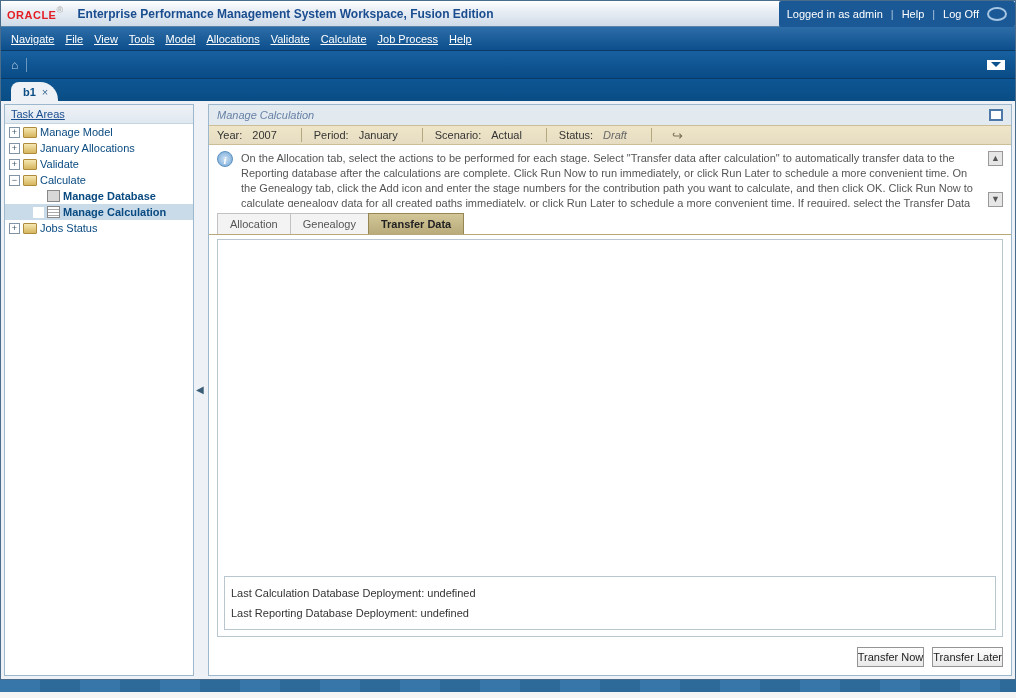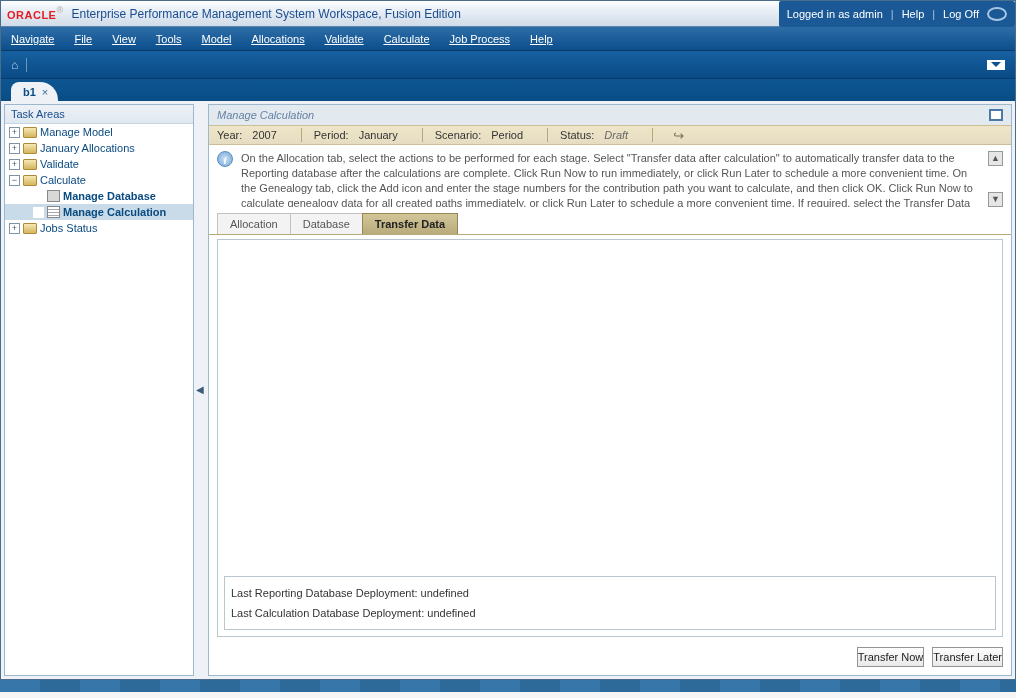--- a/index.html
+++ b/index.html
@@ -3,44 +3,44 @@
 <meta charset="utf-8">
 <style>
 * { margin:0; padding:0; box-sizing:border-box; font-family:Tahoma,Arial,sans-serif; font-size:11px; }
 body { width:1016px; height:698px; background:#f5f5f5; overflow:hidden; }
 
 .topbox { border:1px solid #4a6d8c; }
 
 .header { background:linear-gradient(#fff 0%,#e8eef5 40%,#d0dce8 100%); display:flex; align-items:center; height:26px; padding:0 6px; border-bottom:1px solid #5b85a8; }
 .header .logo { font:bold 15px Arial; color:#e41c23; letter-spacing:0.5px; }
 .header .logo-r { color:#b5b5b5; font-size:9px; vertical-align:top; }
-.header .title { color:#1a4d8f; font-weight:normal; margin-left:8px; font-size:12px; }
+.header .title { color:#1a4d8f; font-weight:bold; margin-left:14px; font-size:12px; }
 .header .spacer { flex:1; }
 .header .right { background:#1a5896; color:#fff; padding:4px 8px; display:flex; align-items:center; gap:8px; border-radius:2px; font-size:11px; height:26px; margin:-4px -6px -4px 0; }
 .header .right a { color:#fff; text-decoration:none; }
 .header .sep { color:#a9c3db; }
 .oval { width:20px; height:14px; border:2px solid #a6c6e3; border-radius:50%; }
 
-.menubar { background:linear-gradient(#2d6da8,#0c4f8c); height:24px; display:flex; align-items:center; padding:0 10px; gap:20px; border-bottom:1px solid #093b66; }
+.menubar { background:linear-gradient(#2d6da8,#0c4f8c); height:24px; display:flex; align-items:center; padding:0 10px; gap:11px; border-bottom:1px solid #093b66; }
 .menubar a { color:#fff; text-decoration:underline; }
 
 .subbar { background:linear-gradient(#1760a0,#094b86); height:28px; display:flex; align-items:center; padding:0 10px; border-bottom:1px solid #073a66; }
 .subbar .home { color:#b9d1e6; font-size:12px; }
 .subbar .divider { width:1px; height:14px; background:#6a97c0; margin:0 8px; }
 .subbar .flex { flex:1; }
 .subbar .collapse { width:18px; height:10px; background:#fff; position:relative; }
 .subbar .collapse::after { content:""; position:absolute; left:4px; top:2px; border-left:5px solid transparent; border-right:5px solid transparent; border-top:5px solid #0b548f; }
 
 .tabstrip { background:linear-gradient(#0d5693,#0a4d85); height:22px; display:flex; align-items:flex-end; padding-left:10px; }
 .doc-tab { background:#eef2f6; color:#0a4d85; padding:3px 10px 3px 12px; border-radius:8px 18px 0 0; display:flex; align-items:center; gap:6px; font-weight:bold; height:19px;text-align:right; }
 .doc-tab .x { color:#3d6a96; cursor:pointer; font-weight:normal; }
 
 .workspace { display:flex; height:578px; background:#eef2f6; padding:3px; gap:4px; }
 .sidebar { width:190px; background:#fff; border:1px solid #9db7cc; display:flex; flex-direction:column; }
-.sidebar-title { background:linear-gradient(#eef2f6,#e0e8f0); padding:3px 6px; color:#1a4d8f; border-bottom:1px solid #c5d4e0; }
+.sidebar-title { background:linear-gradient(#eef2f6,#e0e8f0); padding:3px 6px; color:#1a4d8f; border-bottom:1px solid #c5d4e0;text-decoration:underline; }
 .tree { flex:1; overflow:auto; }
 .tree-item { display:flex; align-items:center; padding:2px 4px; gap:3px; cursor:pointer; color:#094a80; }
 .tree-item.selected { background:#c9dbe9; }
 .tree-item .toggle { width:11px; height:11px; border:1px solid #8094a5; background:#fff; color:#415a70; font-size:9px; line-height:9px; text-align:center; flex-shrink:0; }
 .tree-item .toggle.empty { border:none; }
 .folder { width:14px; height:11px; background:linear-gradient(#f6e7b2,#d6b55d); border:1px solid #ad8a3c; border-radius:1px; flex-shrink:0; }
 .db-icon, .grid-icon, .task-icon { width:13px; height:12px; flex-shrink:0; background:#d8d8d8; border:1px solid #888; }
 .grid-icon { background:repeating-linear-gradient(#fff,#fff 2px,#aaa 2px,#aaa 3px); }
 .indent1 { padding-left:28px;font-weight:bold; }
 
@@ -175,47 +175,47 @@
     </div>
 
     <div class="filters">
       <span class="lbl">Year:</span>
       <span class="val">2007</span>
       <span class="vsep"></span>
       <span class="lbl">Period:</span>
       <span class="val">January</span>
       <span class="vsep"></span>
       <span class="lbl">Scenario:</span>
-      <span class="val">Period</span>
+      <span class="val">Actual</span>
       <span class="vsep"></span>
       <span class="lbl">Status:</span>
       <span class="val it">Draft</span>
       <span class="vsep"></span>
       <span class="refresh">↪</span>
     </div>
 
     <div class="infobox">
       <span class="info-icon">i</span>
       <div class="info-text">On the Allocation tab, select the actions to be performed for each stage. Select "Transfer data after calculation" to automatically transfer data to the Reporting database after the calculations are complete. Click Run Now to run immediately, or click Run Later to schedule a more convenient time. On the Genealogy tab, click the Add icon and enter the stage numbers for the contribution path you want to calculate, and then click OK. Click Run Now to calculate genealogy data for all created paths immediately, or click Run Later to schedule a more convenient time. If required, select the Transfer Data tab and click Transfer Now to transfer</div>
       <div class="info-scroll">
         <div class="arr">▲</div>
         <div class="arr">▼</div>
       </div>
     </div>
 
     <div class="tabs">
       <div class="tab">Allocation</div>
-      <div class="tab">Database</div>
+      <div class="tab">Genealogy</div>
       <div class="tab active">Transfer Data</div>
     </div>
 
     <div class="tab-content">
       <div class="deploy-info">
+        <div>Last Calculation Database Deployment: undefined</div>
         <div>Last Reporting Database Deployment: undefined</div>
-        <div>Last Calculation Database Deployment: undefined</div>
       </div>
     </div>
 
     <div class="btn-row">
       <button class="btn">Transfer Now</button>
       <button class="btn">Transfer Later</button>
     </div>
   </div>
  </div>
 </div>

